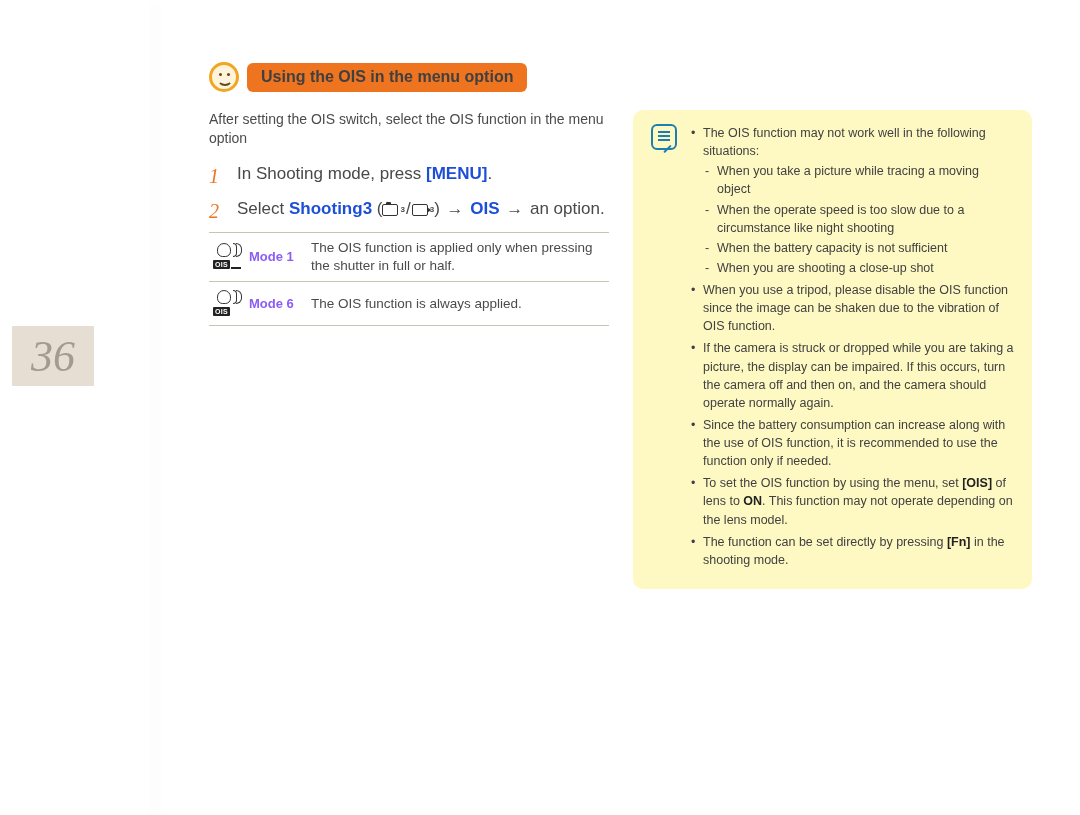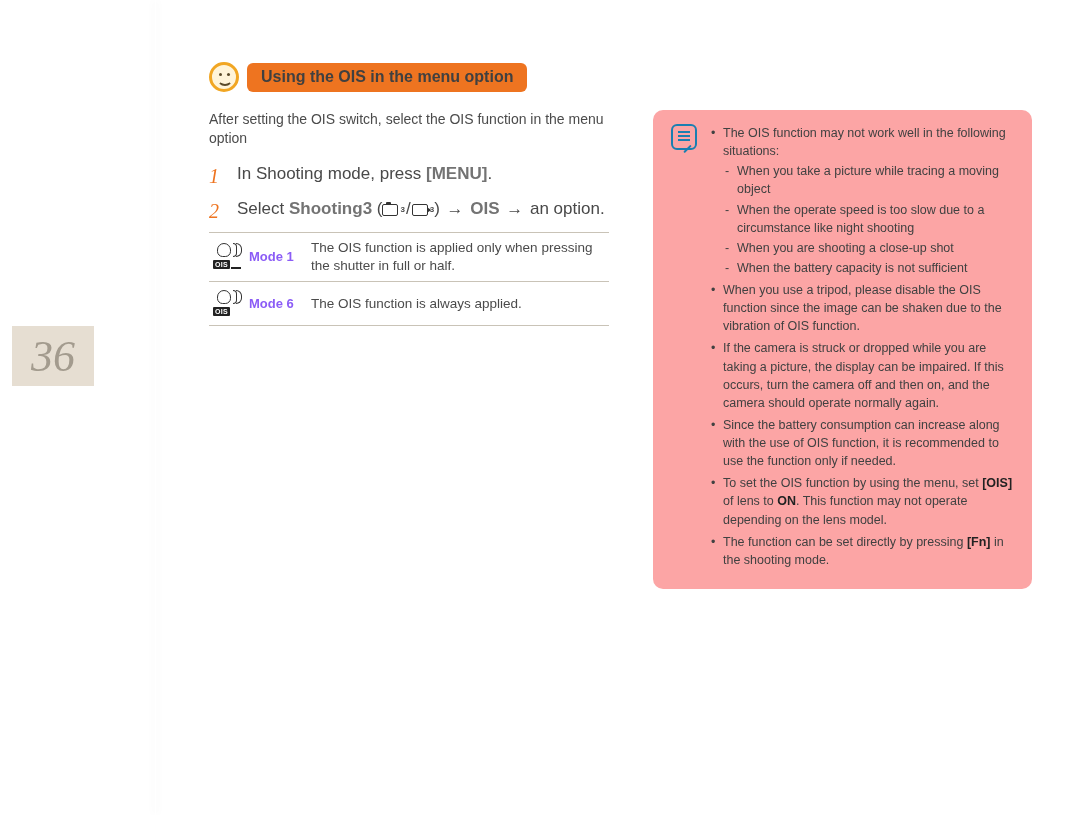--- a/index.html
+++ b/index.html
@@ -82,21 +82,21 @@
   .heading-pill {
     background: #ee7420;
     color: #404040;
     font-size: 16px;
     font-weight: bold;
     padding: 5px 14px 6px 14px;
     border-radius: 6px;
   }
   .columns {
     display: flex;
-    gap: 44px;
+    gap: 24px;
   }
   .col-left { width: 400px; }
   .col-right { flex: 1; }
   .intro {
     font-size: 14px;
     line-height: 1.35;
     color: #4b4b4b;
     margin-bottom: 14px;
   }
   .steps {
@@ -113,21 +113,21 @@
   }
   .step-num {
     font-family: Georgia, serif;
     font-style: italic;
     font-size: 20px;
     color: #ee7420;
     font-weight: 500;
     min-width: 16px;
   }
   .step-body { flex: 1; }
-  .step-body b { font-weight: bold; color: #737373; }
+  .step-body b { font-weight: bold; color: #1d4ed8; }
   .mini-icons {
     display: inline-flex; align-items: center; gap: 1px;
     vertical-align: -2px;
   }
   .cam-ic, .vid-ic {
     display: inline-flex; align-items: center; justify-content: center;
     width: 16px; height: 12px;
     border: 1.2px solid #333; border-radius: 2px;
     font-size: 7px; color:#333; position: relative;
   }
@@ -179,21 +179,21 @@
     font-size:7px; font-weight:bold; color:#222;
     background:#222; color:#fff; padding:0 2px; border-radius:1px;
     letter-spacing:0.3px;
   }
   .ois-icon .uline { position:absolute; bottom:-2px; right:0; width:10px; height:2px; background:#222;}
   .mode-label { color:#8b5cf6; font-weight:bold; font-size:13px; white-space:nowrap;}
   td.icon-cell { width: 34px; }
   td.mode-cell { width: 62px; }
 
   .note-box {
-    background: #fca5a5;
+    background: #fef9c3;
     border-radius: 10px;
     padding: 14px 18px 16px 18px;
     display: flex;
     gap: 14px;
   }
   .note-icon {
     width: 26px; height: 26px; flex-shrink:0;
     border: 2.5px solid #1a7fb1; border-radius: 6px;
     position: relative;
   }
@@ -293,22 +293,22 @@
 
     <div class="col-right">
       <div class="note-box">
         <span class="note-icon"></span>
         <ul class="note-list">
           <li>
             <span>The OIS function may not work well in the following situations:</span>
             <ul class="sub-list">
               <li>When you take a picture while tracing a moving object</li>
               <li>When the operate speed is too slow due to a circumstance like night shooting</li>
+              <li>When the battery capacity is not sufficient</li>
               <li>When you are shooting a close-up shot</li>
-              <li>When the battery capacity is not sufficient</li>
             </ul>
           </li>
           <li>When you use a tripod, please disable the OIS function since the image can be shaken due to the vibration of OIS function.</li>
           <li>If the camera is struck or dropped while you are taking a picture, the display can be impaired. If this occurs, turn the camera off and then on, and the camera should operate normally again.</li>
           <li>Since the battery consumption can increase along with the use of OIS function, it is recommended to use the function only if needed.</li>
           <li>
             <span>To set the OIS function by using the menu, set </span><b>[OIS]</b><span> of lens to </span><b>ON</b><span>. This function may not operate depending on the lens model.</span>
           </li>
           <li>
             <span>The function can be set directly by pressing </span><b>[Fn]</b><span> in the shooting mode.</span>

